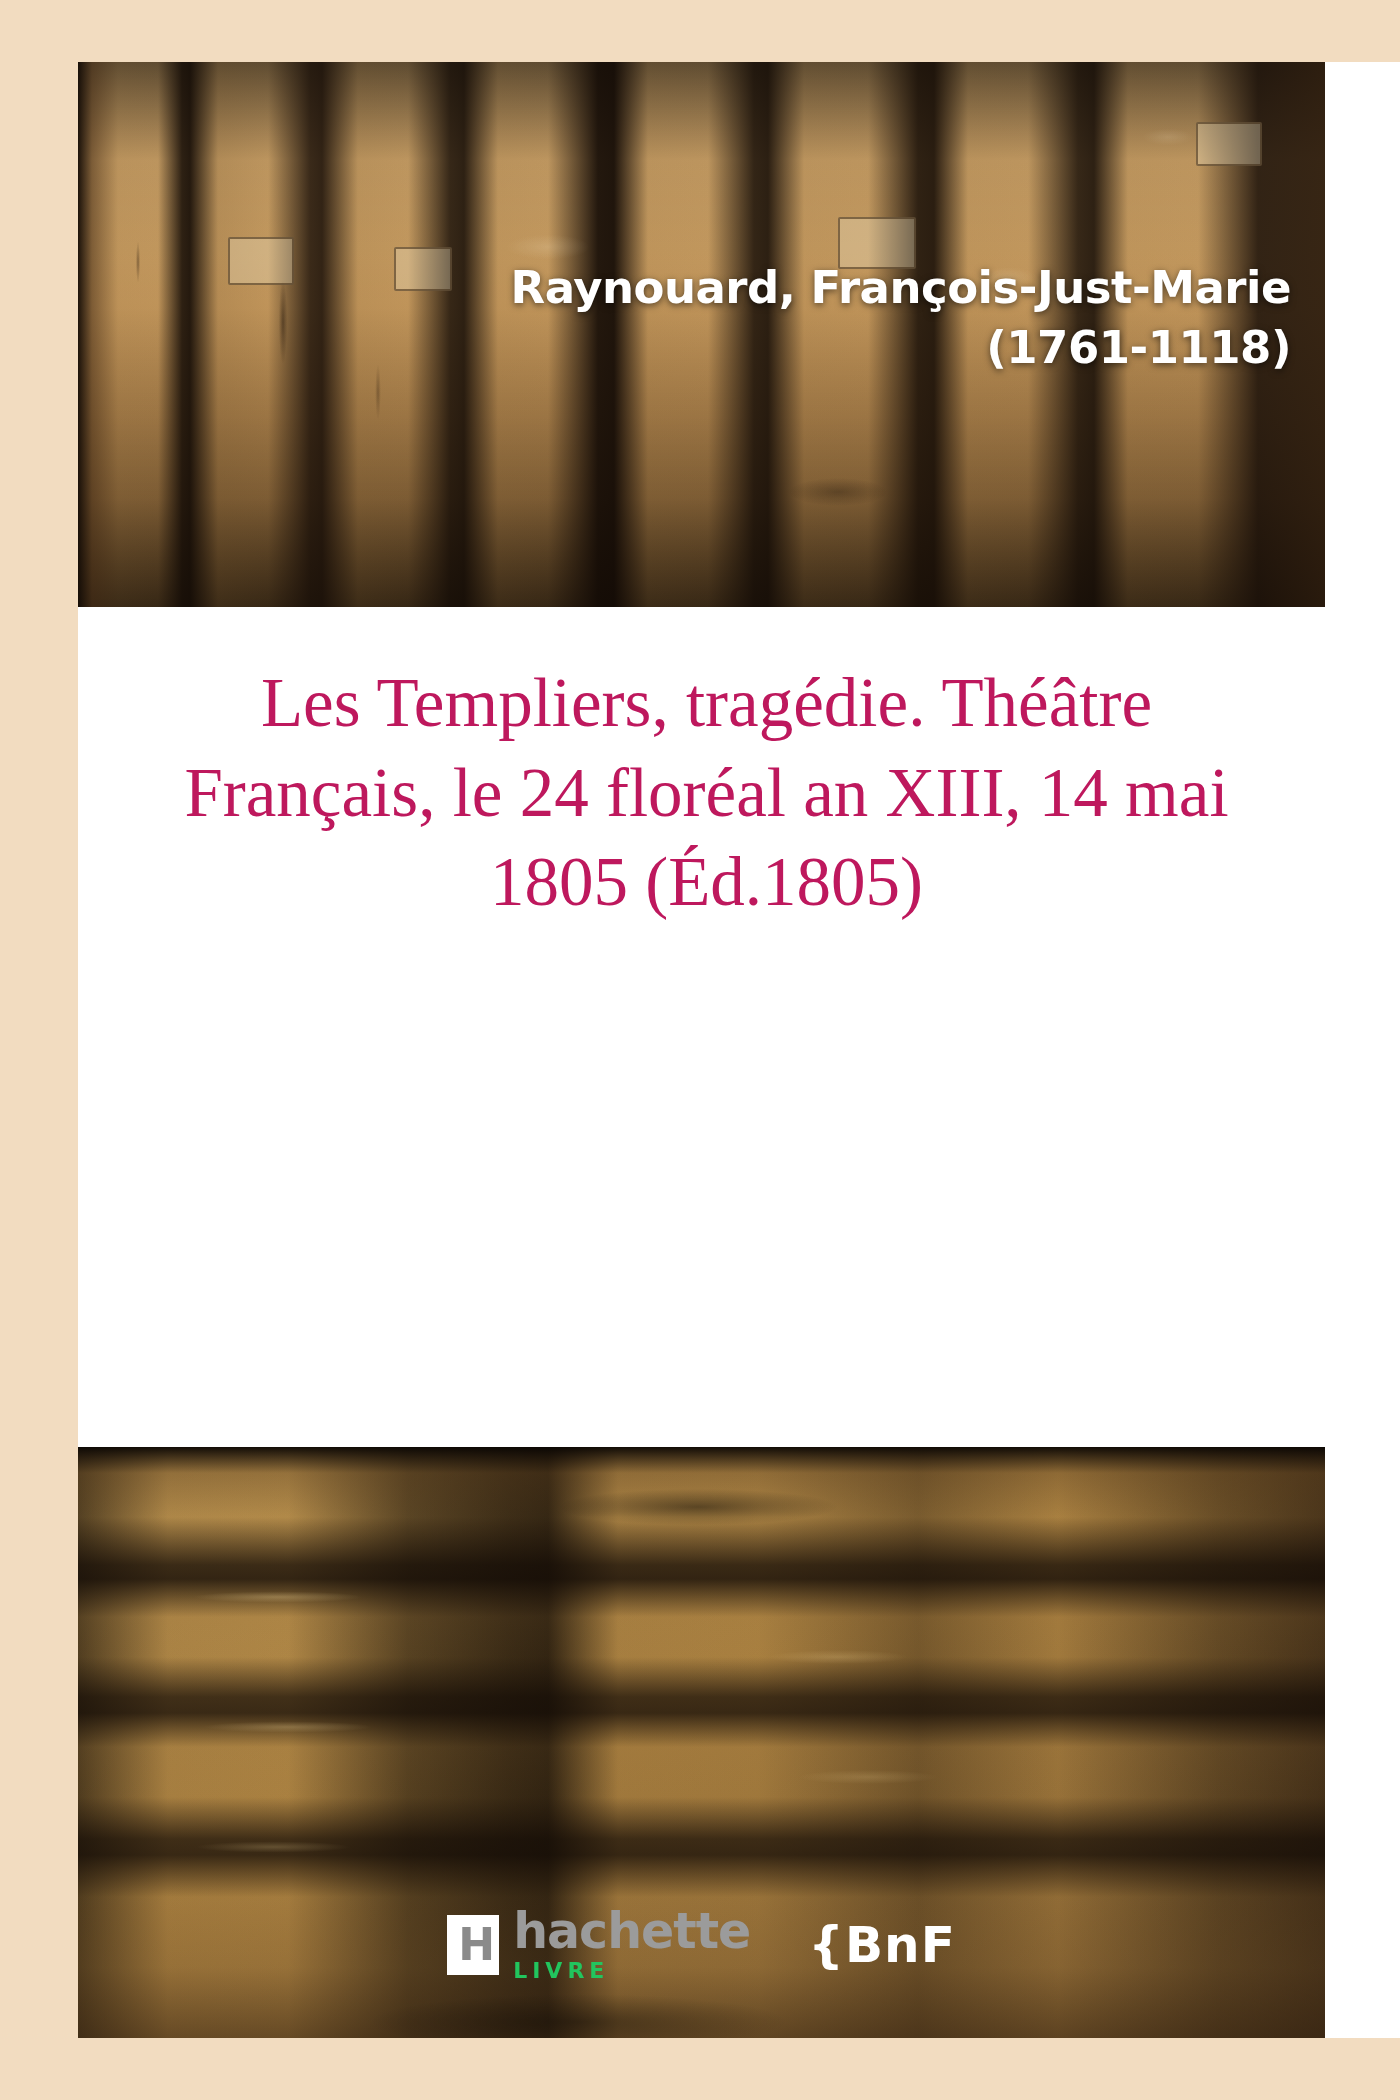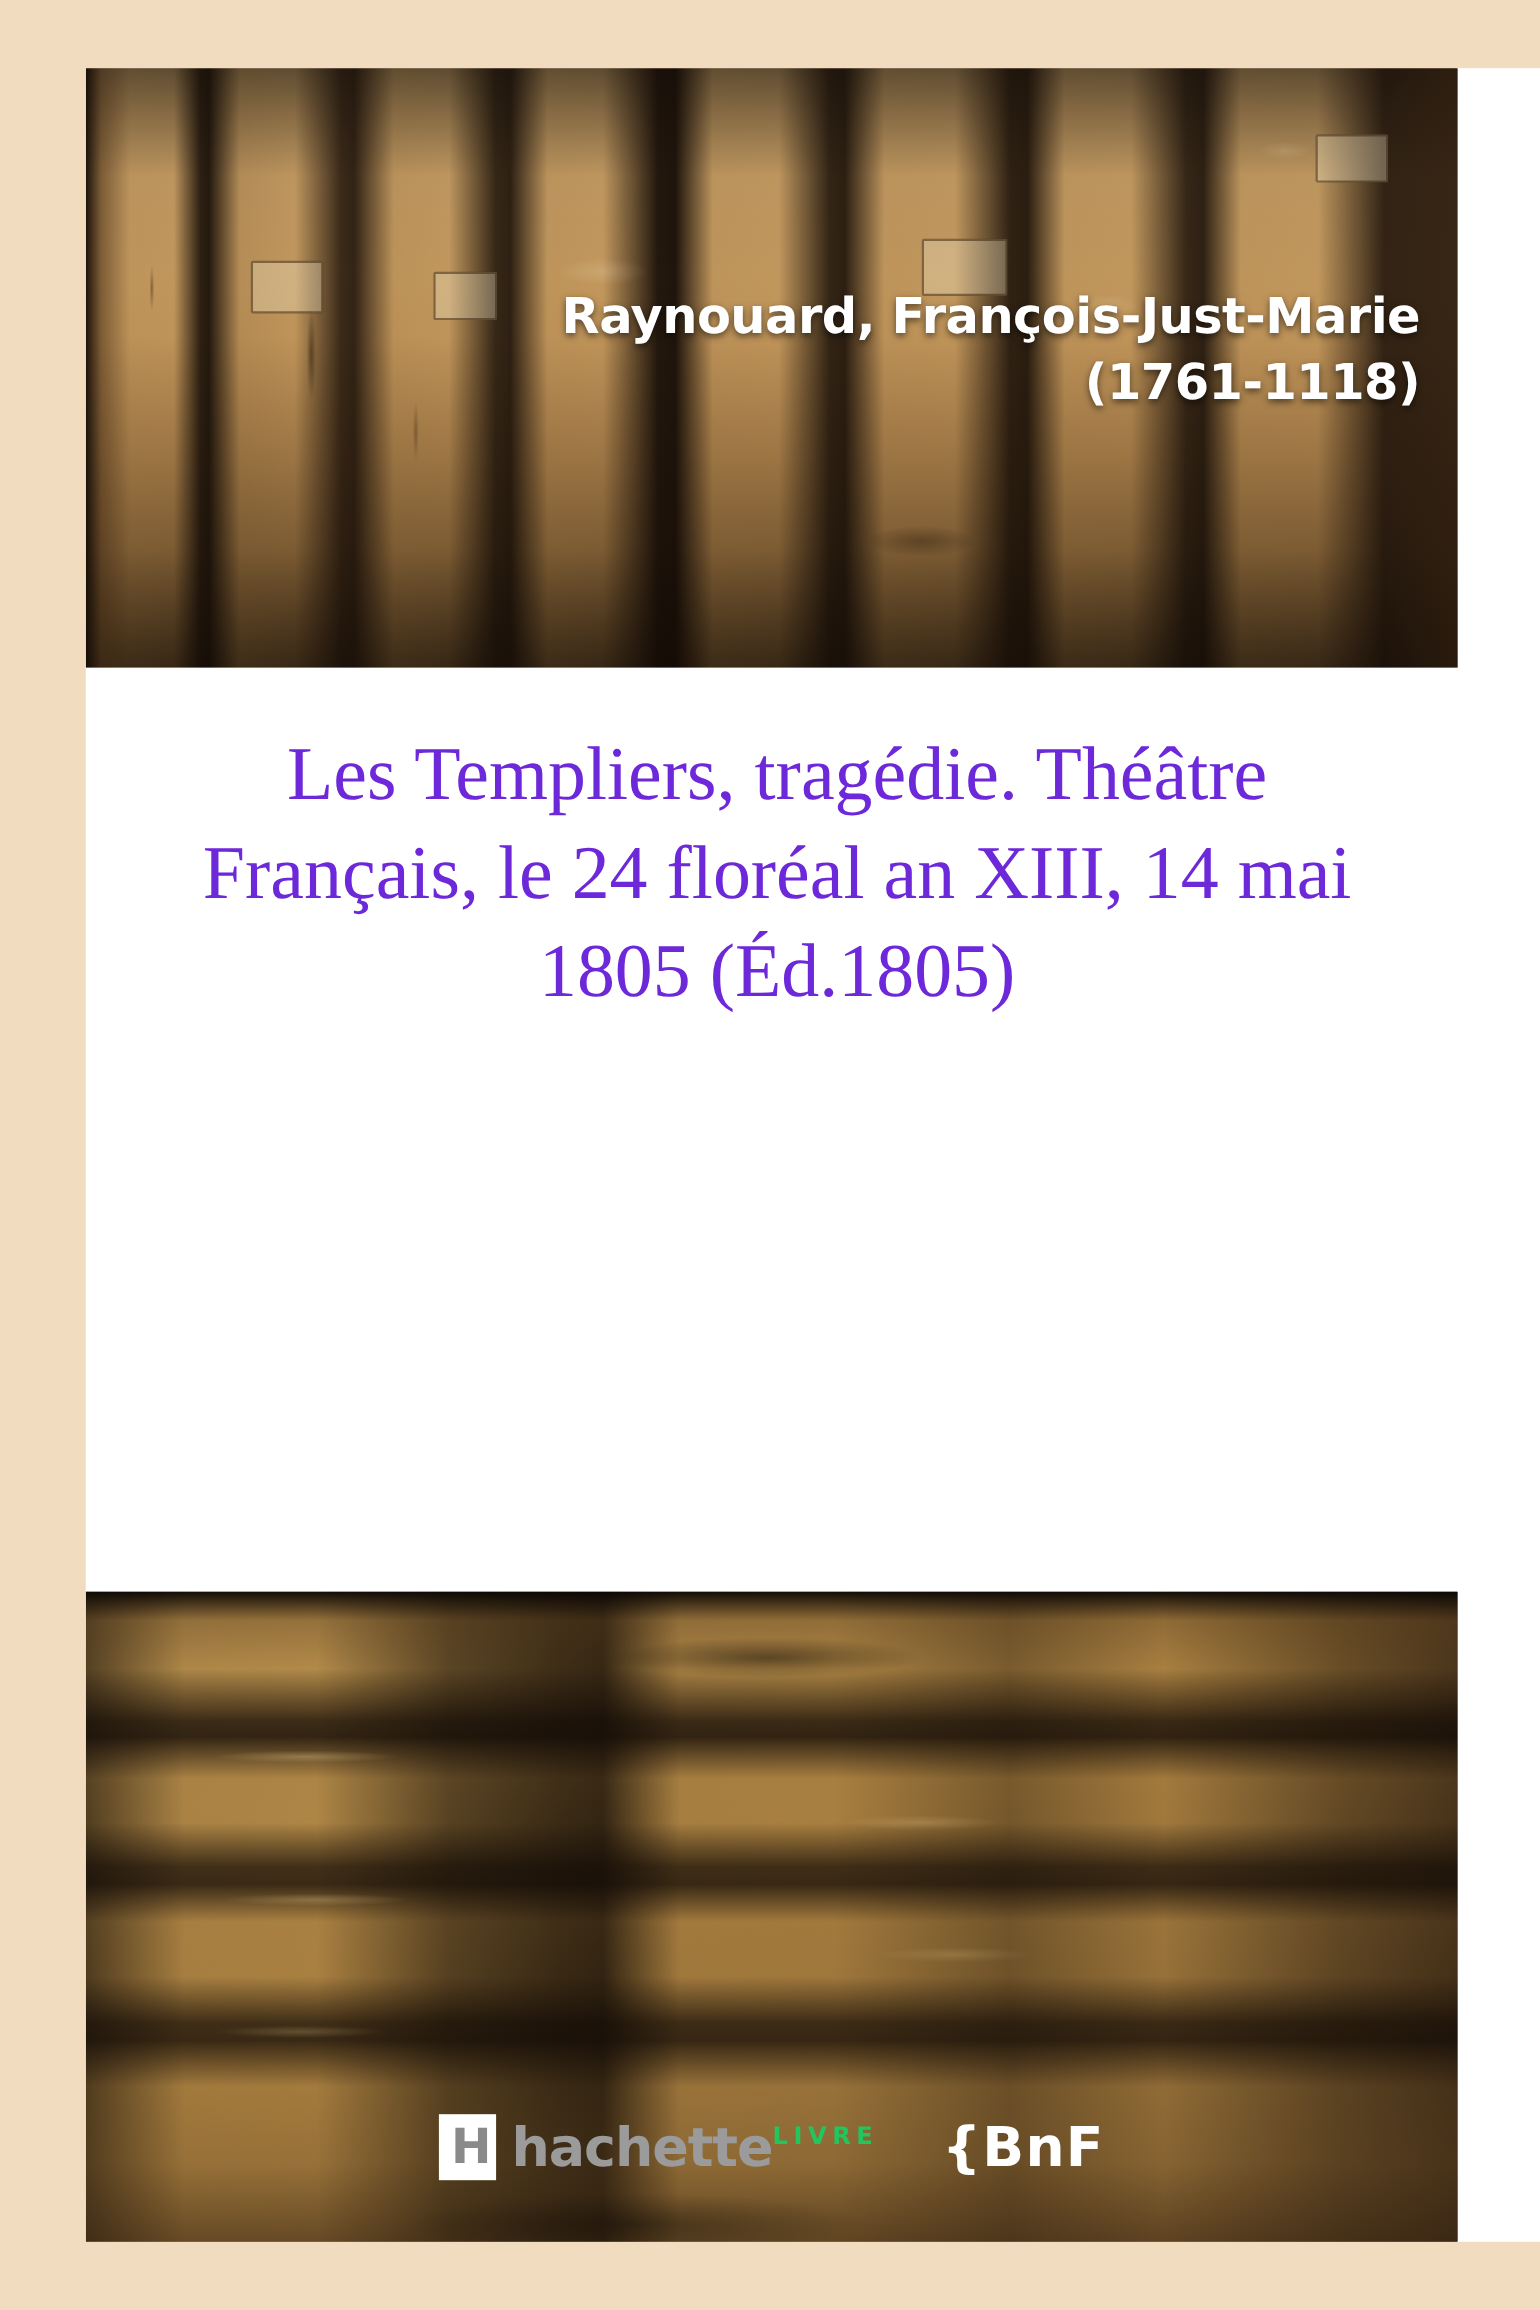--- a/index.html
+++ b/index.html
@@ -116,21 +116,21 @@
     height: 840px;
     background: #ffffff;
   }
   .title {
     position: absolute;
     left: 62px;
     right: 52px;
     top: 52px;
     text-align: center;
     font-family: "Liberation Serif", serif;
-    color: #6d28d9;
+    color: #be185d;
     font-size: 69px;
     line-height: 1.30;
     letter-spacing: 0px;
   }
 
   
   .band-bottom {
     position: absolute;
     left: 0;
     top: 1385px;
@@ -210,21 +210,21 @@
     width: 30px; height: 42px;
     color: #8a8a8a;
     font-family: "DejaVu Sans", sans-serif;
     font-weight: bold;
     font-size: 44px;
     line-height: 42px;
     text-align: center;
   }
   .hachette .words {
     display: flex;
-    flex-direction: row;
+    flex-direction: column;
     line-height: 1;
   }
   .hachette .w1 {
     font-family: "DejaVu Sans", sans-serif;
     font-weight: bold;
     font-size: 49px;
     color: #9b9b9b;
     letter-spacing: -1px;
   }
   .hachette .w2 {

